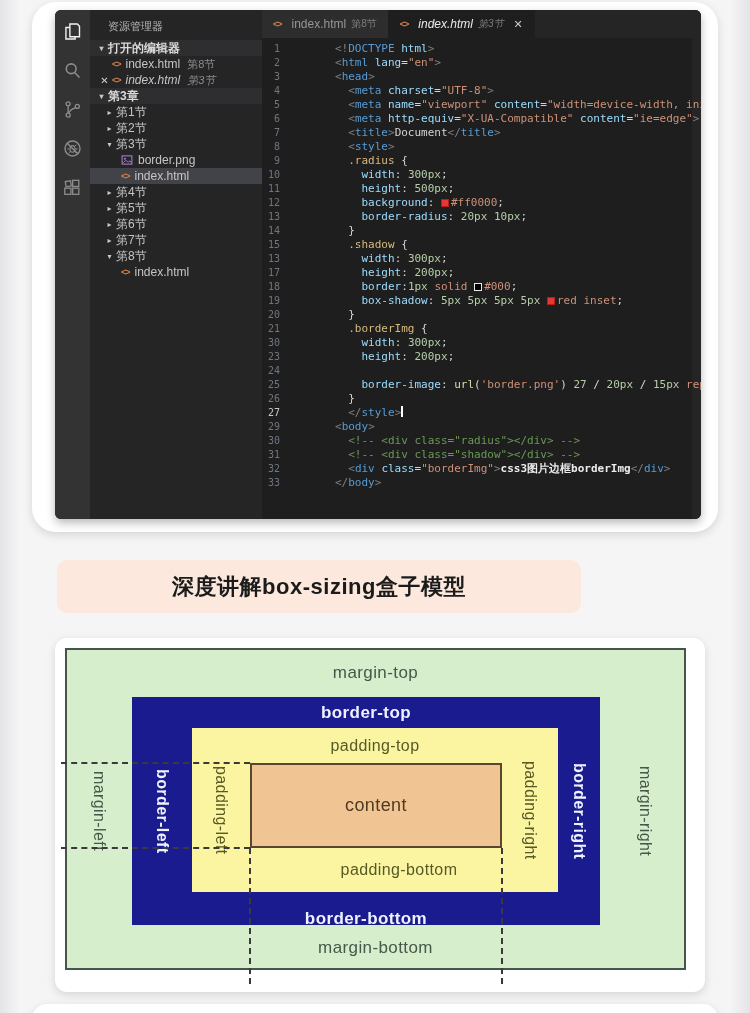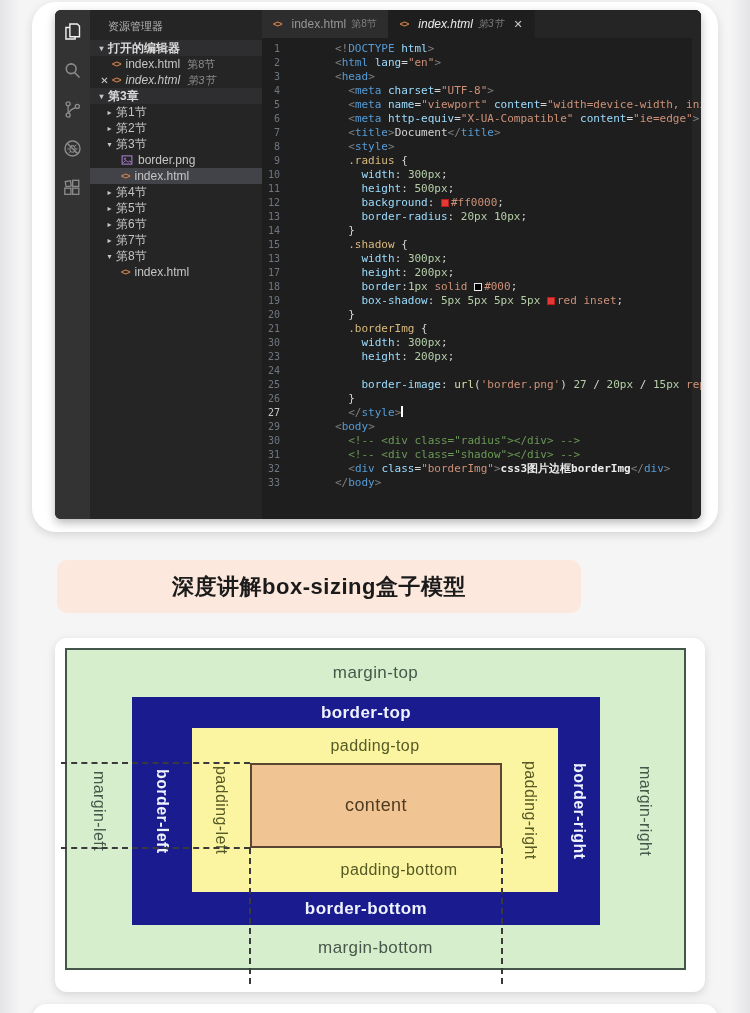--- a/index.html
+++ b/index.html
@@ -80,21 +80,21 @@
   .bm-vert { writing-mode:vertical-rl; font-size:16px; }
   .c-margin { color:#47584a; }
   .c-border { color:#eef2ff; font-weight:600; }
   .c-padding { color:#565a24; font-size:16px; }
   .c-content { color:#4f3a22; font-size:18px; }
   .l-margin-top { left:10px; top:12px; width:621px; height:45px; }
   .l-border-top { left:77px; top:59px; width:468px; height:31px; }
   .l-padding-top { left:137px; top:90px; width:366px; height:35px; }
   .l-content { left:195px; top:125px; width:252px; height:85px; }
   .l-padding-bottom { left:137px; top:210px; width:366px; height:44px;margin-left:24px; }
-  .l-border-bottom { left:77px; top:254px; width:468px; height:33px; }
+  .l-border-bottom { left:77px; top:264px; width:468px; height:33px; }
   .l-margin-bottom { left:10px; top:287px; width:621px; height:45px; }
   .l-margin-left { left:10px; top:59px; width:67px; height:228px; }
   .l-border-left { left:77px; top:59px; width:60px; height:228px; }
   .l-padding-left { left:137px; top:90px; width:58px; height:164px; }
   .l-padding-right { left:447px; top:90px; width:56px; height:164px; }
   .l-border-right { left:503px; top:59px; width:42px; height:228px; }
   .l-margin-right { left:545px; top:59px; width:90px; height:228px; }
   .dash { position:absolute; }
   .dash-h { border-top:2px dashed #3a3a3a; height:0; }
   .dash-v { border-left:2px dashed #3a3a3a; width:0; }

